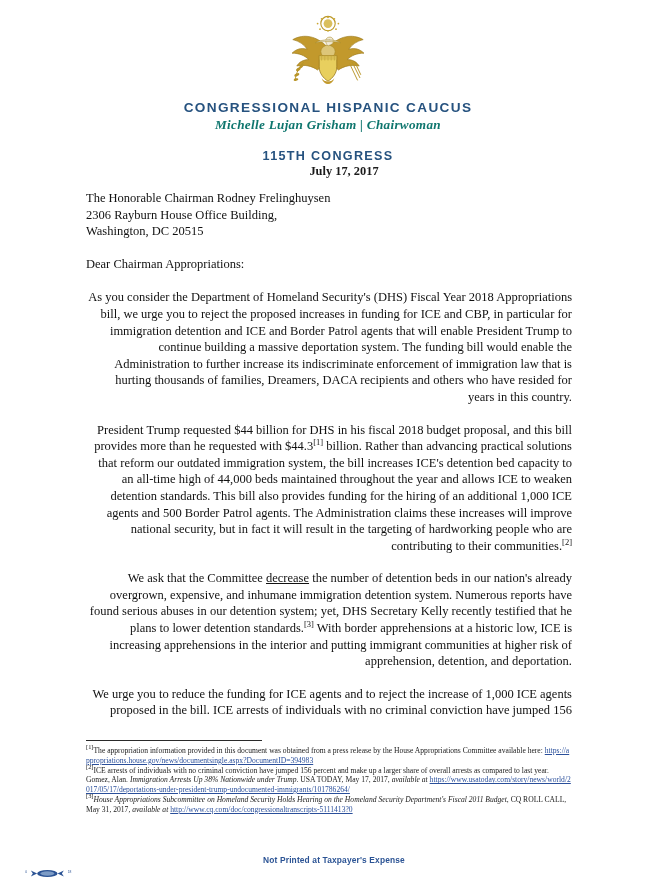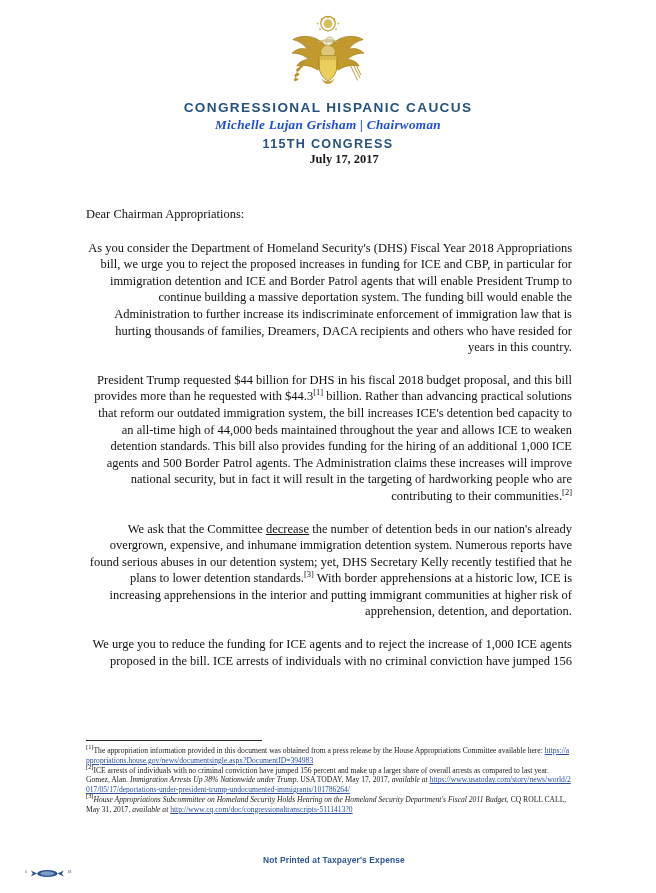--- a/index.html
+++ b/index.html
@@ -35,32 +35,32 @@
     letter-spacing: 1.35px;
     color: #26527f;
     font-weight: 600;
     line-height: 1.15;
     white-space: nowrap;
   }
   .chair-line {
     font-family: "Liberation Serif", serif;
     font-style: italic;
     font-size: 13.2px;
-    color: #1d4ed8;
+    color: #0f766e;
     letter-spacing: 0.3px;
     margin-top: 1px;
     font-weight: 600;
   }
   .congress-line {
     font-family: "Liberation Sans", sans-serif;
     font-size: 12.6px;
     letter-spacing: 1.3px;
     color: #26527f;
     font-weight: 600;
-    margin-top: 4px;
+    margin-top: 16px;
   }
   .date-line {
     font-family: "Liberation Serif", serif;
     font-size: 12.4px;
     color: #1b1b1b;
     margin-top: 1px;
     font-weight: 700;
     padding-left: 32px;
   }
 
@@ -207,20 +207,25 @@
     </svg>
 
     <div class="org-name">CONGRESSIONAL HISPANIC CAUCUS</div>
     <div class="chair-line">Michelle Lujan Grisham | Chairwoman</div>
     <div class="congress-line">115TH CONGRESS</div>
     <div class="date-line">July 17, 2017</div>
   </div>
 
   <div class="body-block">
 
+    <div class="addr-block">
+      <div class="addr-line">The Honorable Chairman Rodney Frelinghuysen</div>
+      <div class="addr-line">2306 Rayburn House Office Building,</div>
+      <div class="addr-line">Washington, DC 20515</div>
+    </div>
 
     <div class="salutation">Dear Chairman Appropriations:</div>
 
     <p class="para first">As you consider the Department of Homeland Security's (DHS) Fiscal Year 2018 Appropriations bill, we urge you to reject the proposed increases in funding for ICE and CBP, in particular for immigration detention and ICE and Border Patrol agents that will enable President Trump to continue building a massive deportation system.  The funding bill would enable the Administration to further increase its indiscriminate enforcement of immigration law that is hurting thousands of families, Dreamers, DACA recipients and others who have resided for years in this country.</p>
 
     <p class="para"><span>President Trump requested $44 billion for DHS in his fiscal 2018 budget proposal, and this bill provides more than he requested with $44.3</span><sup class="fn">[1]</sup><span> billion.  Rather than advancing practical solutions that reform our outdated immigration system, the bill increases ICE's detention bed capacity to an all-time high of 44,000 beds maintained throughout the year and allows ICE to weaken detention standards. This bill also provides funding for the hiring of an additional 1,000 ICE agents and 500 Border Patrol agents. The Administration claims these increases will improve national security, but in fact it will result in the targeting of hardworking people who are contributing to their communities.</span><sup class="fn">[2]</sup></p>
 
     <p class="para"><span>We ask that the Committee </span><u class="em">decrease</u><span> the number of detention beds in our nation's already overgrown, expensive, and inhumane immigration detention system. Numerous reports have found serious abuses in our detention system; yet, DHS Secretary Kelly recently testified that he plans to lower detention standards.</span><sup class="fn">[3]</sup><span> With border apprehensions at a historic low, ICE is increasing apprehensions in the interior and putting immigrant communities at higher risk of apprehension, detention, and deportation.</span></p>
 
     <p class="para">We urge you to reduce the funding for ICE agents and to reject the increase of 1,000 ICE agents proposed in the bill.  ICE arrests of individuals with no criminal conviction have jumped 156</p>

